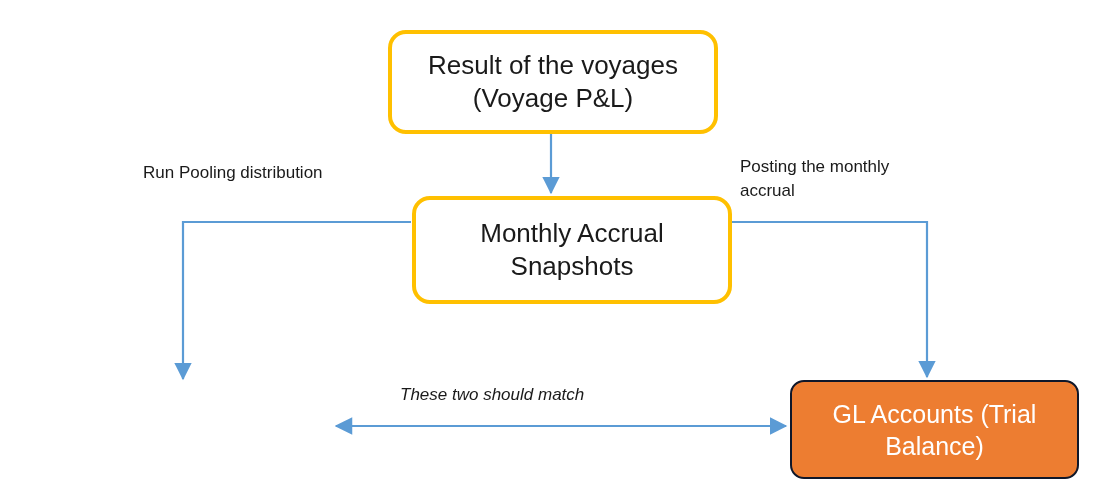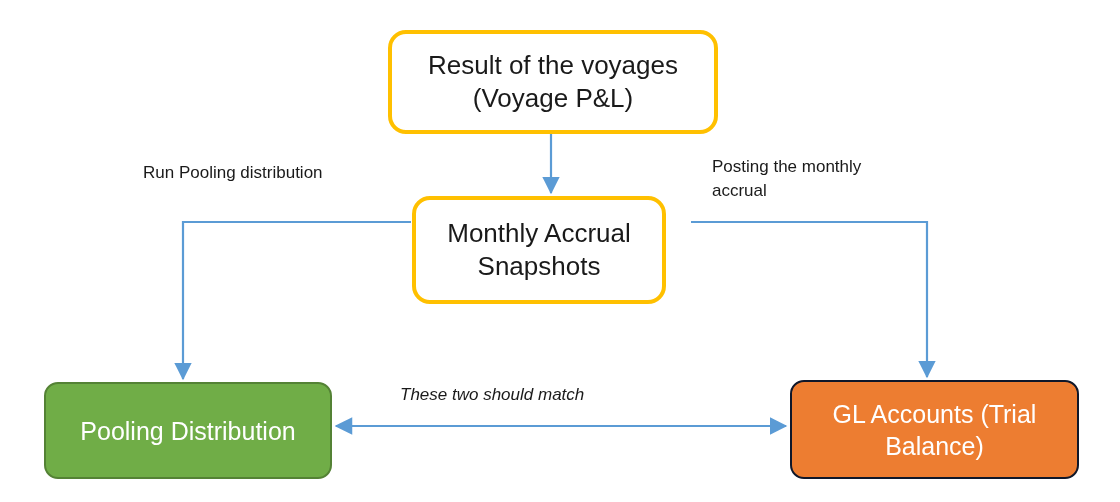--- a/index.html
+++ b/index.html
@@ -60,41 +60,41 @@
     background: #ED7D31;
     border: 2px solid #0f172a;
     border-radius: 14px;
     color: #ffffff;
     font-size: 25px;
   }
   #node-voyage-result {
     left: 388px;  top: 30px;  width: 330px; height: 104px;
   }
   #node-monthly-accrual {
-    left: 412px;  top: 196px; width: 254px; height: 108px;
+    left: 412px;  top: 196px; width: 320px; height: 108px;
   }
   #node-pooling-distribution {
     left: 44px;   top: 382px; width: 288px; height: 97px;
   }
   #node-gl-accounts {
     left: 790px;  top: 380px; width: 289px; height: 99px;
   }
   .edge-label {
     position: absolute;
     font-size: 17px;
     color: #1a1a1a;
     text-align: left;
     line-height: 1.4;
     white-space: pre-line;
   }
   #label-run-pooling {
     left: 143px; top: 161px; width: 275px;
   }
   #label-posting-accrual {
-    left: 712px; top: 155px; width: 190px;
+    left: 740px; top: 155px; width: 190px;
   }
   #label-should-match {
     left: 400px; top: 383px; width: 300px; font-style: italic;
   }
 </style>
 </head>
 <body>
 
 <div id="canvas">
 
@@ -124,21 +124,20 @@
       <line x1="336" y1="426" x2="786" y2="426" stroke="#5B9BD5" stroke-width="2.2" marker-start="url(#arrow-start)" marker-end="url(#arrow-end)"></line>
     </g>
   </svg>
 
   <div class="node outline" id="node-voyage-result">Result of the voyages
 (Voyage P&amp;L)</div>
 
   <div class="node outline" id="node-monthly-accrual">Monthly Accrual
 Snapshots</div>
 
-  <div class="node filled-green" id="node-pooling-distribution">Pooling Distribution</div>
 
   <div class="node filled-orange" id="node-gl-accounts">GL Accounts (Trial
 Balance)</div>
 
   <div class="edge-label" id="label-run-pooling">Run Pooling distribution</div>
 
   <div class="edge-label" id="label-posting-accrual">Posting the monthly
 accrual</div>
 
   <div class="edge-label" id="label-should-match">These two should match</div>

